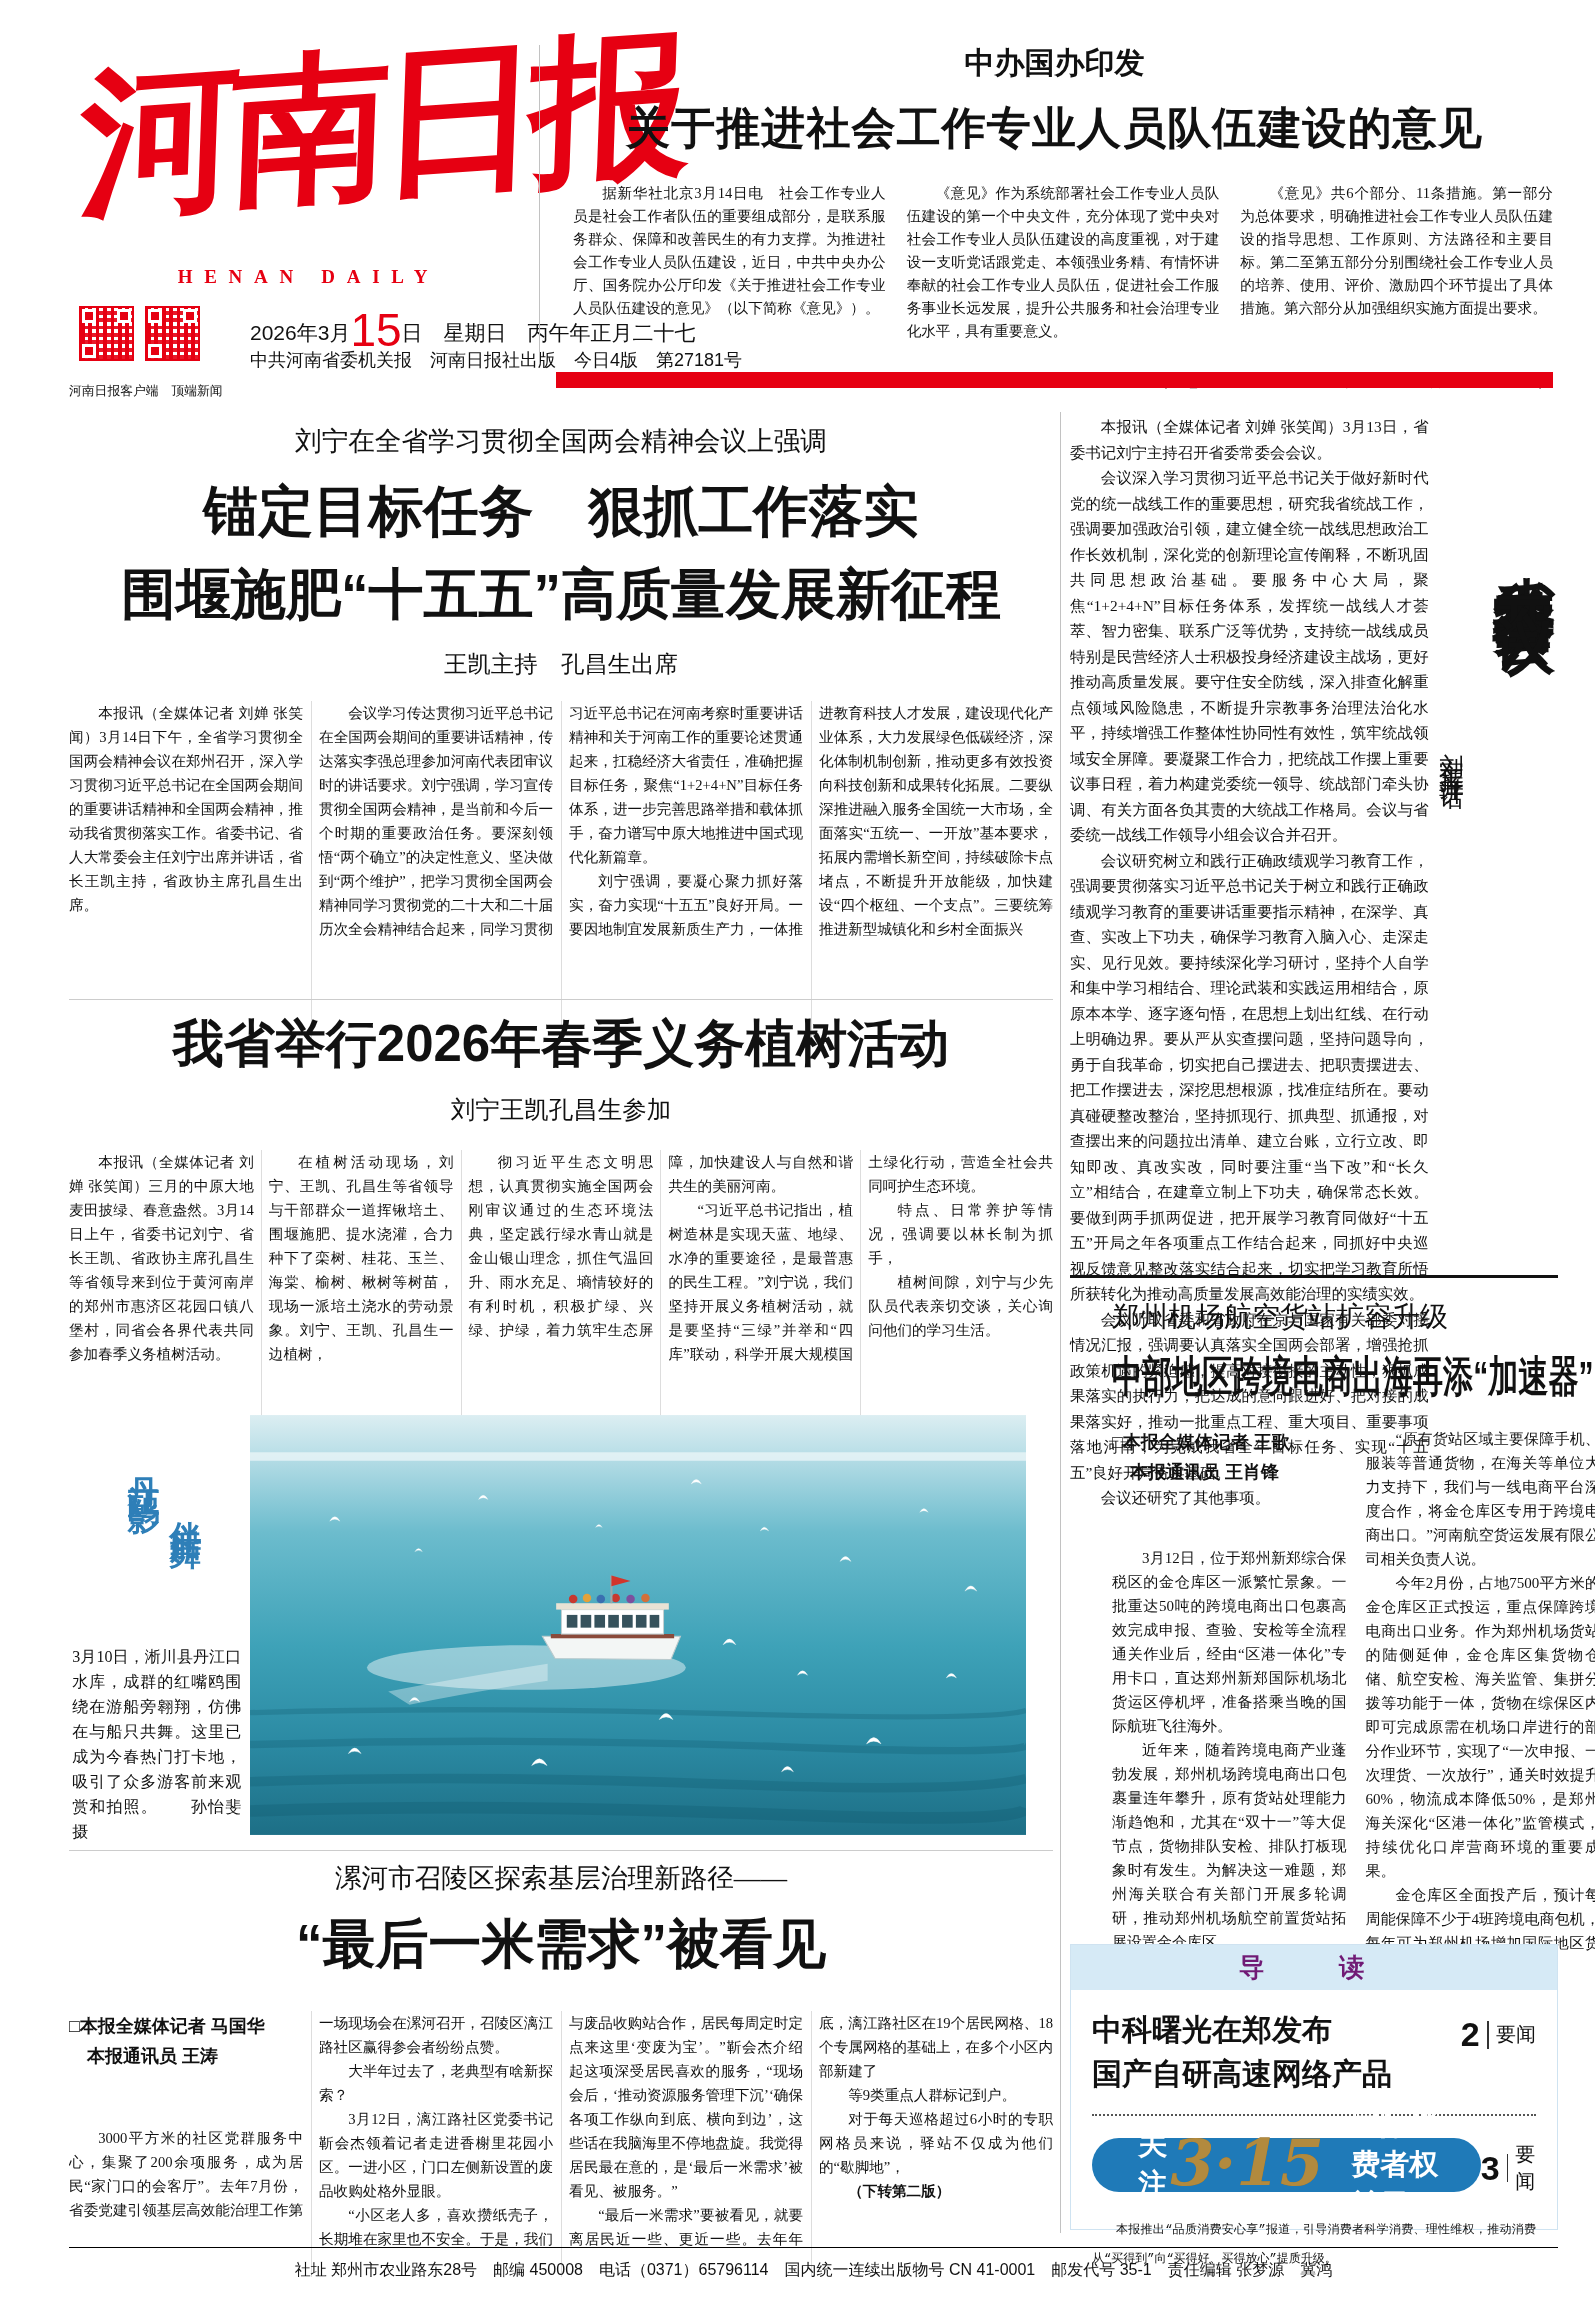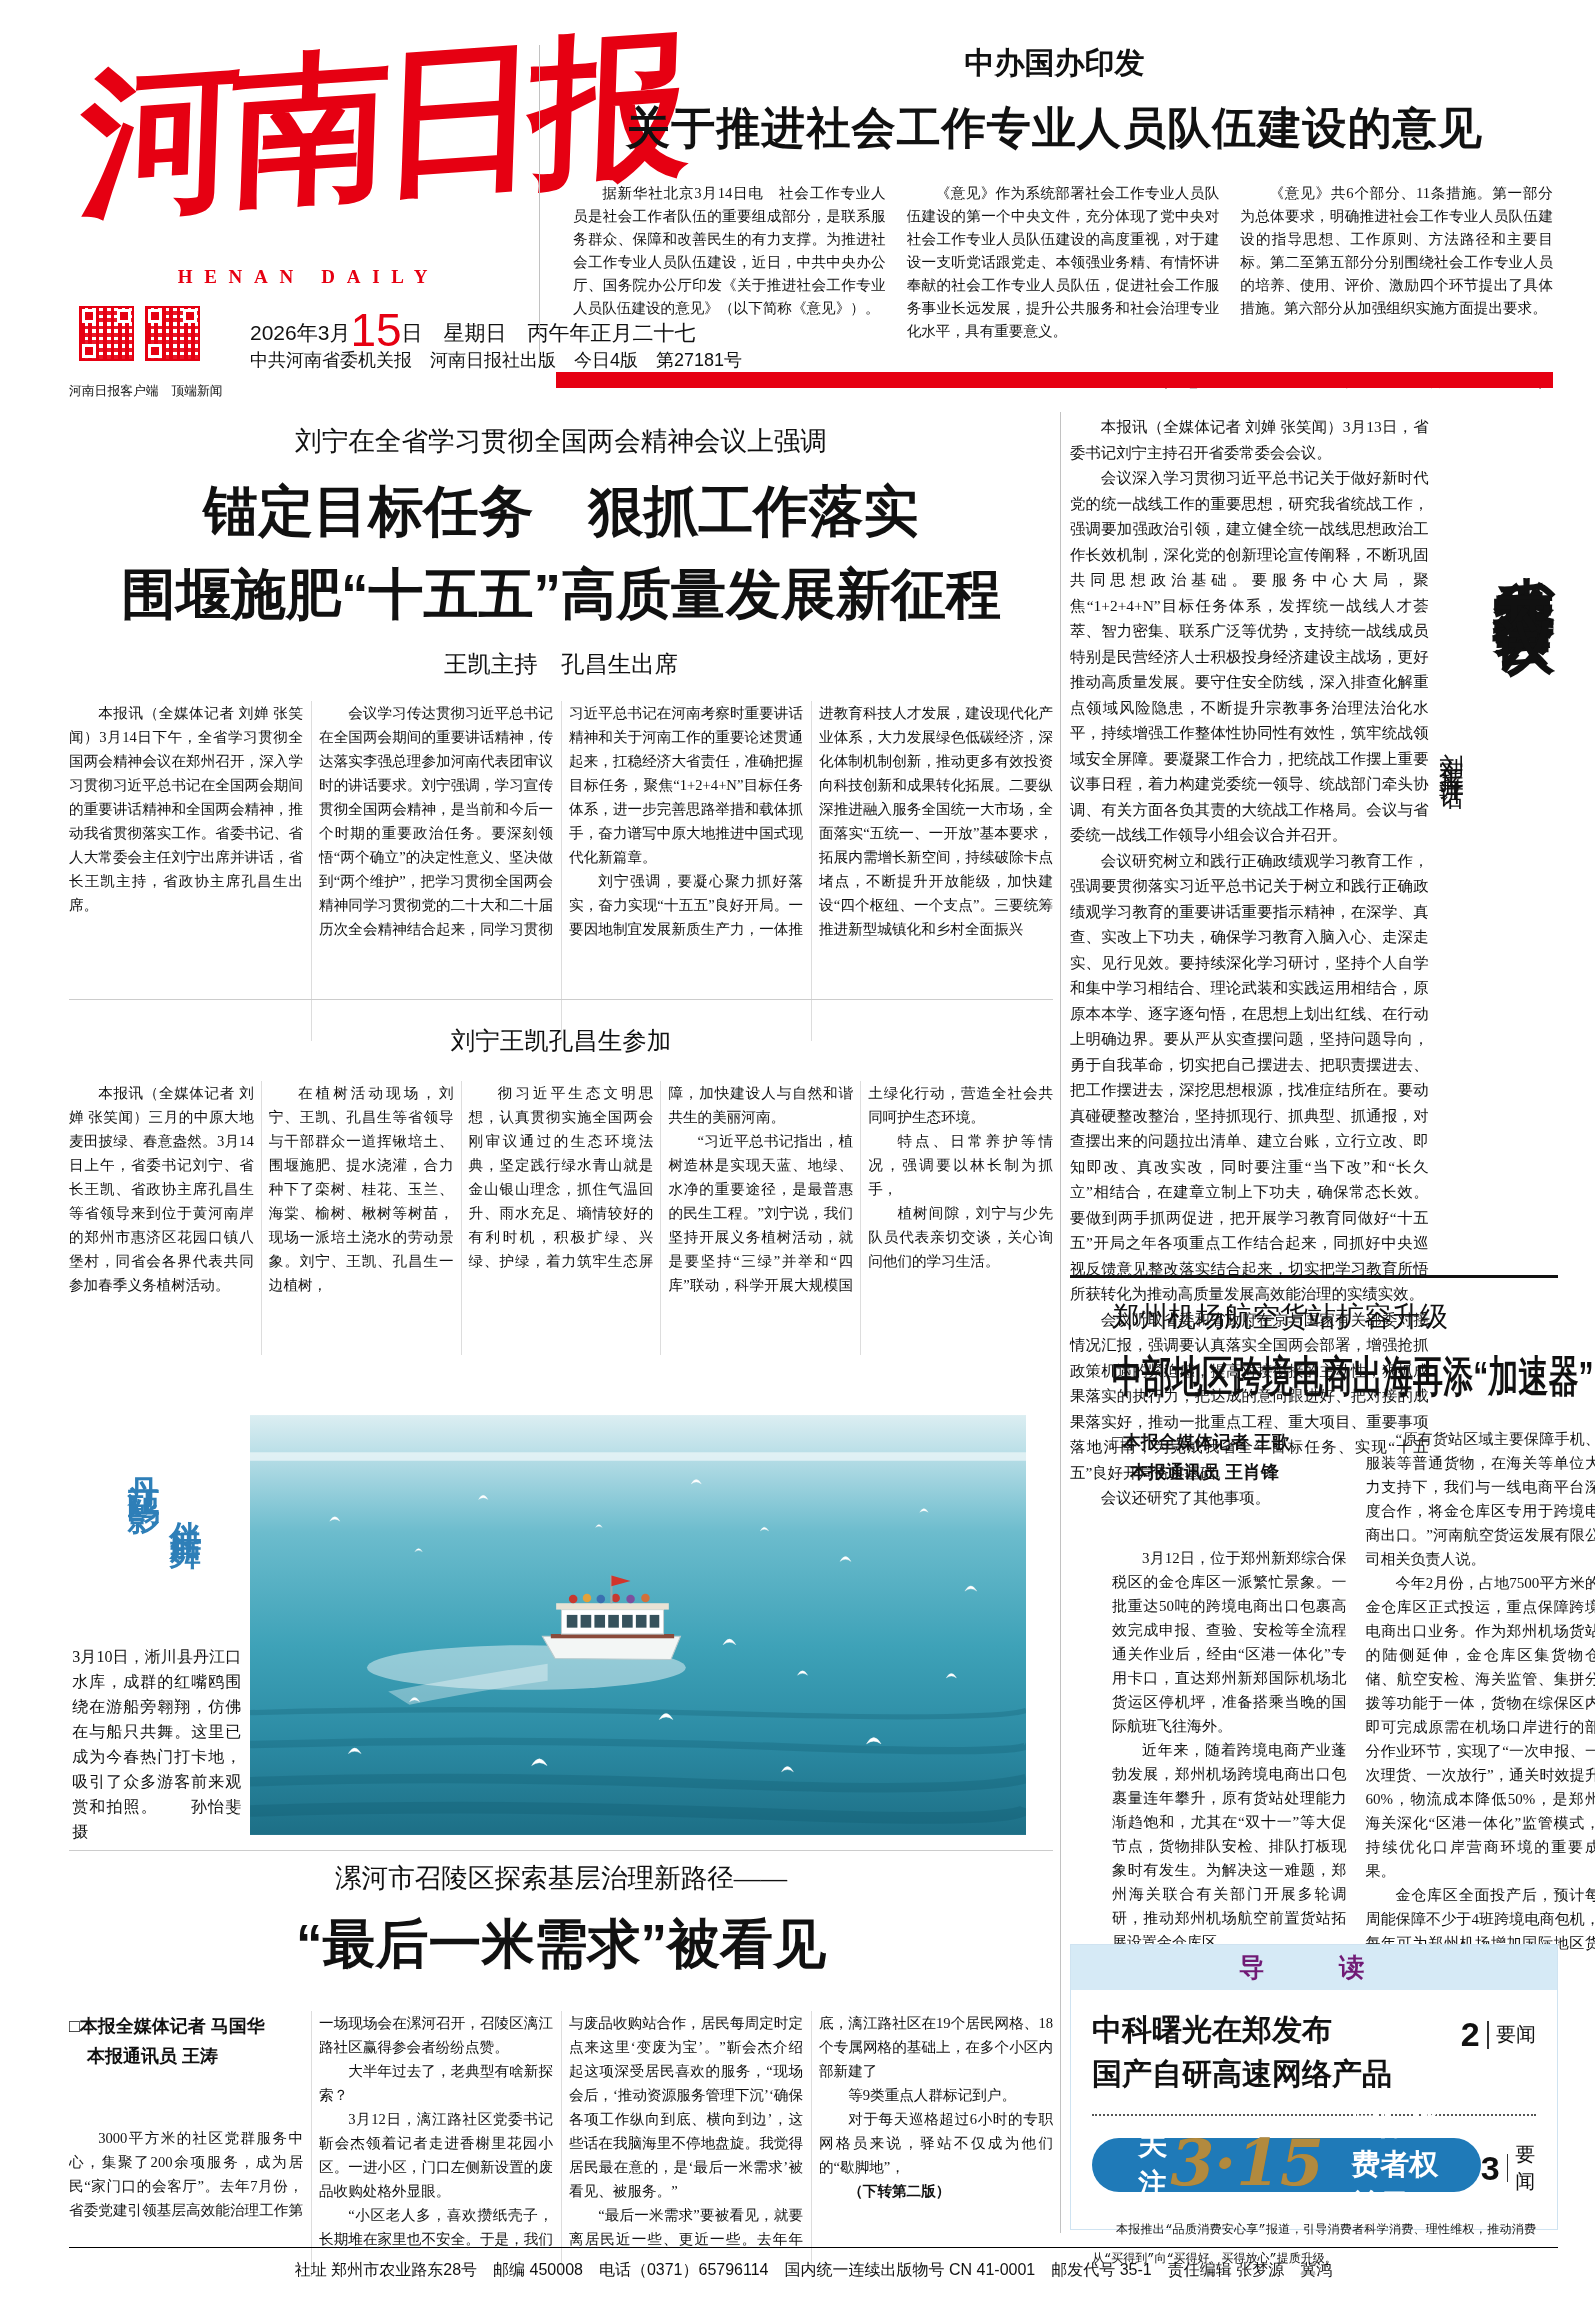--- a/index.html
+++ b/index.html
@@ -143,20 +143,21 @@
     <div class="cols4 body-text" style="margin-top:21px;">
       <p>本报讯（全媒体记者 刘婵 张笑闻）3月14日下午，全省学习贯彻全国两会精神会议在郑州召开，深入学习贯彻习近平总书记在全国两会期间的重要讲话精神和全国两会精神，推动我省贯彻落实工作。省委书记、省人大常委会主任刘宁出席并讲话，省长王凯主持，省政协主席孔昌生出席。</p>
       <p>会议学习传达贯彻习近平总书记在全国两会期间的重要讲话精神，传达落实李强总理参加河南代表团审议时的讲话要求。刘宁强调，学习宣传贯彻全国两会精神，是当前和今后一个时期的重要政治任务。要深刻领悟“两个确立”的决定性意义、坚决做到“两个维护”，把学习贯彻全国两会精神同学习贯彻党的二十大和二十届历次全会精神结合起来，同学习贯彻习近平总书记在河南考察时重要讲话精神和关于河南工作的重要论述贯通起来，扛稳经济大省责任，准确把握目标任务，聚焦“1+2+4+N”目标任务体系，进一步完善思路举措和载体抓手，奋力谱写中原大地推进中国式现代化新篇章。</p>
       <p>刘宁强调，要凝心聚力抓好落实，奋力实现“十五五”良好开局。一要因地制宜发展新质生产力，一体推进教育科技人才发展，建设现代化产业体系，大力发展绿色低碳经济，深化体制机制创新，推动更多有效投资向科技创新和成果转化拓展。二要纵深推进融入服务全国统一大市场，全面落实“五统一、一开放”基本要求，拓展内需增长新空间，持续破除卡点堵点，不断提升开放能级，加快建设“四个枢纽、一个支点”。三要统筹推进新型城镇化和乡村全面振兴</p>
     </div>
   </div>
 
   <div class="hline" style="left:69px;top:999px;width:984px;"></div>
 
   <div class="abs" style="left:69px;top:1010px;width:984px;">
+    <div class="c hd" style="font-size:51px;font-weight:900;">我省举行2026年春季义务植树活动</div>
     <div class="c" style="font-size:24.5px;margin-top:14px;">刘宁王凯孔昌生参加</div>
     <div class="cols5 body-text" style="margin-top:24px;">
       <p>本报讯（全媒体记者 刘婵 张笑闻）三月的中原大地麦田披绿、春意盎然。3月14日上午，省委书记刘宁、省长王凯、省政协主席孔昌生等省领导来到位于黄河南岸的郑州市惠济区花园口镇八堡村，同省会各界代表共同参加春季义务植树活动。</p>
       <p>在植树活动现场，刘宁、王凯、孔昌生等省领导与干部群众一道挥锹培土、围堰施肥、提水浇灌，合力种下了栾树、桂花、玉兰、海棠、榆树、楸树等树苗，现场一派培土浇水的劳动景象。刘宁、王凯、孔昌生一边植树，</p>
       <p>彻习近平生态文明思想，认真贯彻实施全国两会刚审议通过的生态环境法典，坚定践行绿水青山就是金山银山理念，抓住气温回升、雨水充足、墒情较好的有利时机，积极扩绿、兴绿、护绿，着力筑牢生态屏障，加快建设人与自然和谐共生的美丽河南。</p>
       <p>“习近平总书记指出，植树造林是实现天蓝、地绿、水净的重要途径，是最普惠的民生工程。”刘宁说，我们坚持开展义务植树活动，就是要坚持“三绿”并举和“四库”联动，科学开展大规模国土绿化行动，营造全社会共同呵护生态环境。</p>
       <p>特点、日常养护等情况，强调要以林长制为抓手，</p>
       <p>植树间隙，刘宁与少先队员代表亲切交谈，关心询问他们的学习生活。</p>
     </div>
   </div>

